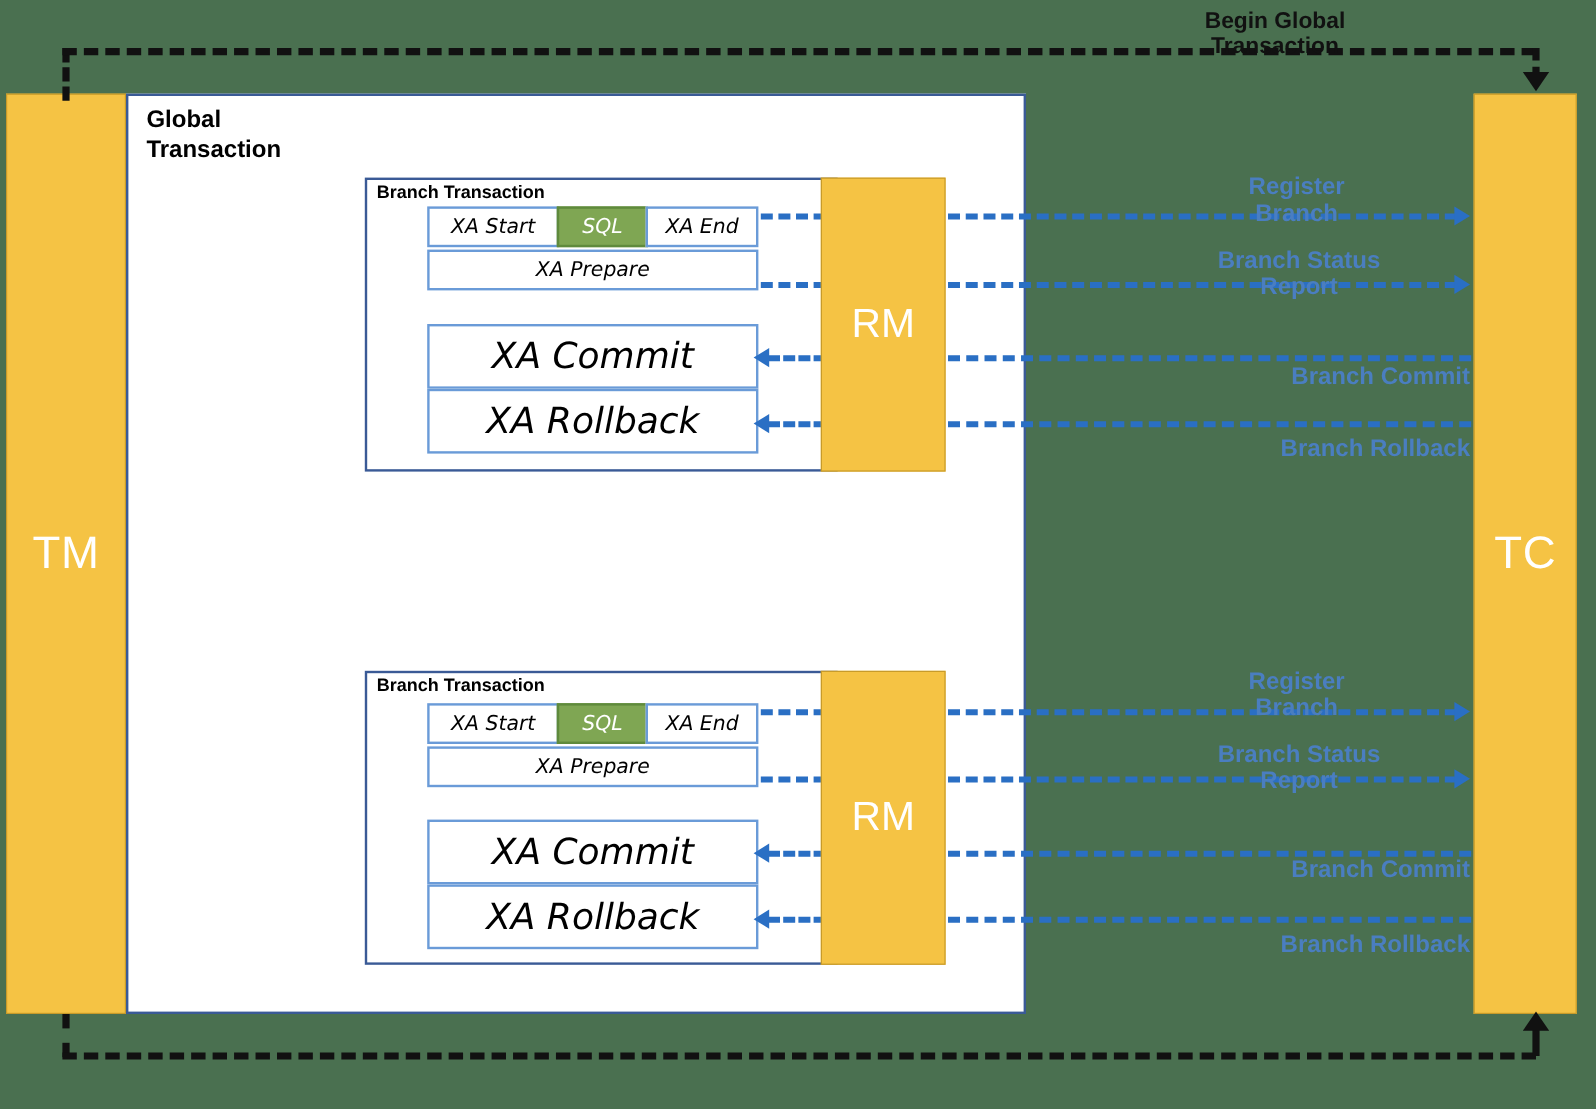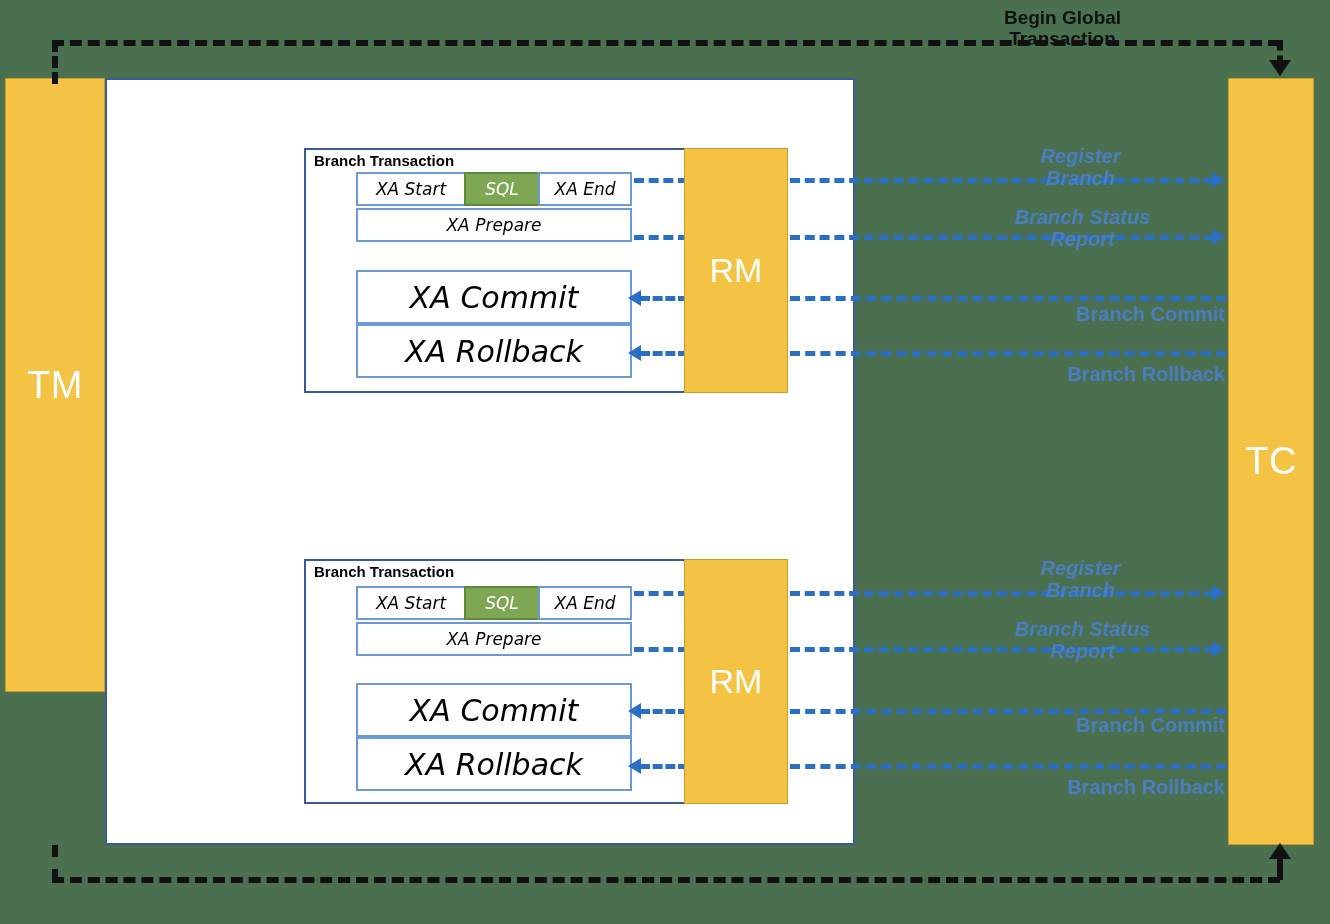--- a/index.html
+++ b/index.html
@@ -28,21 +28,21 @@
   .participant {
     background: #f5c344;
     border: 1px solid #c89b2a;
     color: #ffffff;
     display: flex;
     align-items: center;
     justify-content: center;
     font-size: 38px;
     letter-spacing: 0.5px;
   }
-  #tm-column { left: 5px;    top: 78px; width: 100px; height: 614px; }
+  #tm-column { left: 5px;    top: 78px; width: 100px; height: 767px; }
   #tc-column { left: 1228px; top: 78px; width: 86px;  height: 767px; justify-content: center; }
 
   
   #global-panel {
     left: 105px; top: 78px;
     width: 750px; height: 767px;
     background: #ffffff;
     border: 2px solid #3a5a96;
   }
   #global-title {
@@ -123,21 +123,21 @@
   .blue-arrow-head.right { border-left: 13px solid #2a6fc4; }
 
   .blue-label {
     color: #4a7ec0;
     font-size: 20px;
     font-weight: bold;
     line-height: 1.08;
     z-index: 5;
     white-space: pre-line;
   }
-  .blue-label.center { text-align: center; font-style: italic; }
+  .blue-label.center { text-align: center; }
   .blue-label.right  { text-align: right; }
 
   
   .black-h {
     height: 0;
     border-top: 6px dashed #111111;
     z-index: 2;
   }
   .black-v {
     width: 0;
@@ -177,20 +177,22 @@
 
   <div class="abs participant" id="tm-column">
     <span>TM</span>
   </div>
 
   <div class="abs participant" id="tc-column">
     <span>TC</span>
   </div>
 
   <div class="abs" id="global-panel"></div>
+  <div class="abs" id="global-title">Global
+Transaction</div>
 
   <div class="abs branch-box" style="top:148px;">
     <span class="branch-title">Branch Transaction</span>
   </div>
 
   <div class="abs rm-column" style="top:148px;">
     <span>RM</span>
   </div>
 
   <div class="abs xa-cell" style="left:356px; top:172px; width:110px; height:34px;">

